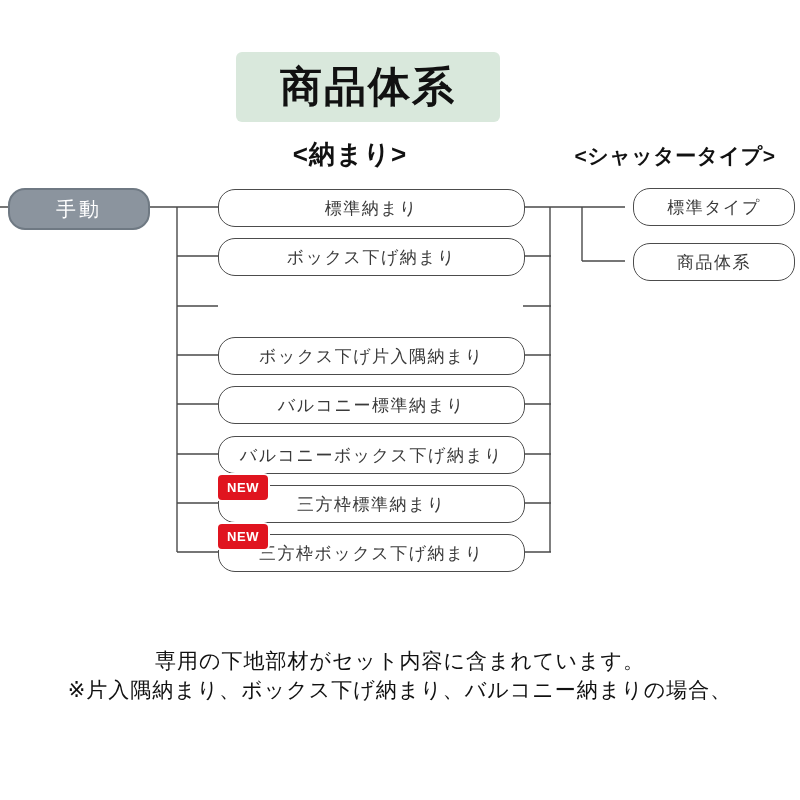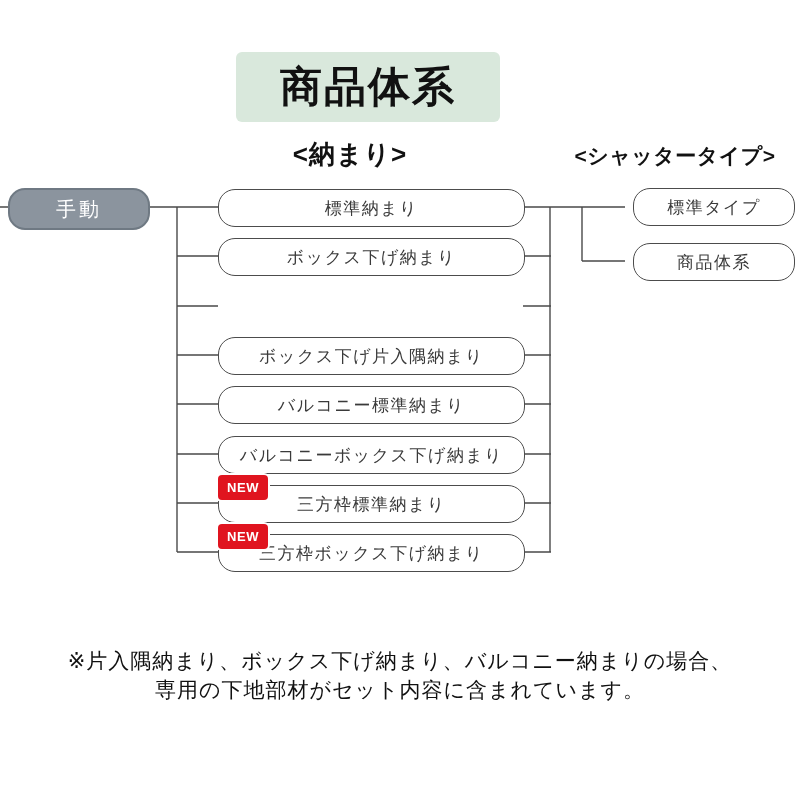--- a/index.html
+++ b/index.html
@@ -86,17 +86,17 @@
   <div class="node row" style="top:485px">三方枠標準納まり</div>
   <div class="node row" style="top:534px">三方枠ボックス下げ納まり</div>
 
   <div class="badge" style="top:475px">NEW</div>
   <div class="badge" style="top:524px">NEW</div>
 
   <div class="node shutter" style="top:188px">標準タイプ</div>
   <div class="node shutter" style="top:243px">商品体系</div>
 
   <div class="footnote">
+    <div>専用の下地部材がセット内容に含まれています。</div>
     <div>※片入隅納まり、ボックス下げ納まり、バルコニー納まりの場合、</div>
-    <div>専用の下地部材がセット内容に含まれています。</div>
   </div>
 
 </div>
 
 </body></html>

